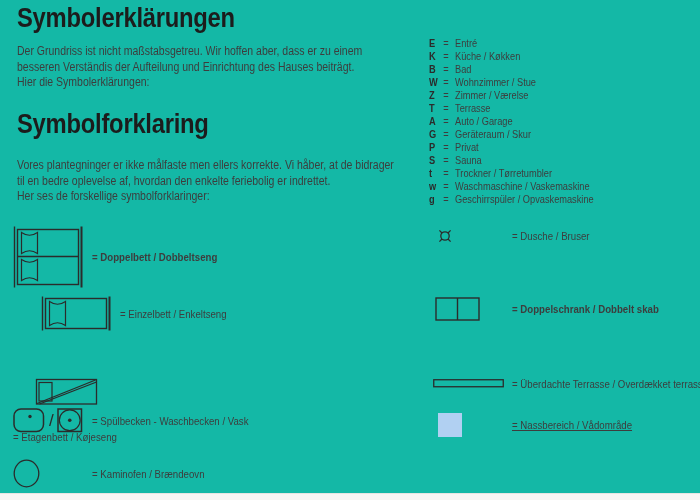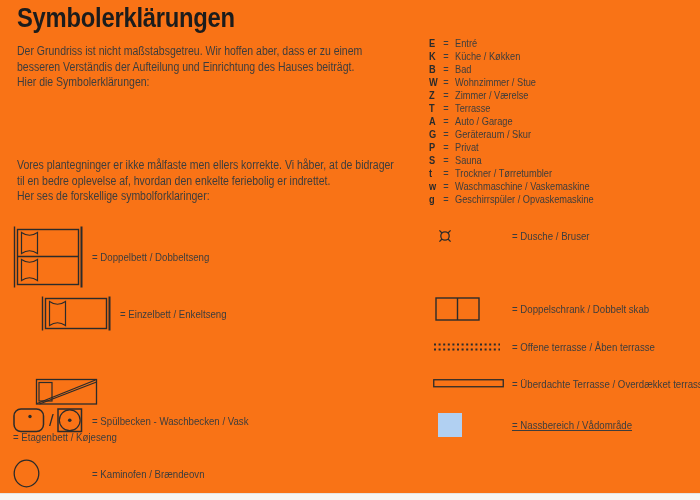--- a/index.html
+++ b/index.html
@@ -1,17 +1,17 @@
 <!DOCTYPE html>
 <html><head>
 <meta charset="utf-8">
 <style>
   html,body{margin:0;padding:0;background:#ffffff;}
   .page{
-    position:relative;width:700px;height:500px;background:#f97316;
+    position:relative;width:700px;height:500px;background:#14b8a6;
     font-family:"Liberation Sans","DejaVu Sans",sans-serif;
     color:#3d3d3d;overflow:hidden;
   }
   .abs{position:absolute;}
   .condensed{display:inline-block;transform:scaleX(0.84);transform-origin:0 50%;white-space:nowrap;}
   .condensed-block{transform:scaleX(0.84);transform-origin:0 0;}
   h1.title{
     margin:0;font-size:28px;line-height:30px;font-weight:bold;color:#1c1c1c;
     letter-spacing:-0.3px;white-space:nowrap;
     transform:scaleX(0.85);transform-origin:0 0;
@@ -42,20 +42,23 @@
 
   <div class="abs" style="left:17px;top:3px;">
     <h1 class="title">Symbolerklärungen</h1>
   </div>
   <div class="abs para condensed-block" style="left:17px;top:44px;">
     <div>Der Grundriss ist nicht maßstabsgetreu. Wir hoffen aber, dass er zu einem</div>
     <div>besseren Verständis der Aufteilung und Einrichtung des Hauses beiträgt.</div>
     <div>Hier die Symbolerklärungen:</div>
   </div>
 
+  <div class="abs" style="left:17px;top:109px;">
+    <h1 class="title">Symbolforklaring</h1>
+  </div>
   <div class="abs para condensed-block" style="left:17px;top:158px;">
     <div>Vores plantegninger er ikke målfaste men ellers korrekte. Vi håber, at de bidrager</div>
     <div>til en bedre oplevelse af, hvordan den enkelte feriebolig er indrettet.</div>
     <div>Her ses de forskellige symbolforklaringer:</div>
   </div>
 
   <div class="abs letters condensed-block" style="left:429px;top:37px;width:330px;">
     <div class="letter-row">
         <span class="lt">E</span>
         <span class="eq">=</span>
@@ -116,21 +119,21 @@
         <span class="eq">=</span>
         <span>Waschmaschine / Vaskemaskine</span>
       </div>
     <div class="letter-row">
         <span class="lt">g</span>
         <span class="eq">=</span>
         <span>Geschirrspüler / Opvaskemaskine</span>
       </div>
   </div>
 
-  <div class="sym-row left" style="top:226px;height:62px;">
+  <div class="sym-row left" style="top:226px;height:62px;font-weight:bold;">
     <div class="icon-box">
       <svg width="71" height="62" viewBox="0 0 71 62" fill="none" stroke="#2b2b2b" stroke-width="1.4">
         <rect x="4.5" y="3.5" width="61" height="55"></rect>
         <line x1="1.5" y1="0.5" x2="1.5" y2="61.5"></line>
         <line x1="68.5" y1="0.5" x2="68.5" y2="61.5" stroke-width="2"></line>
         <line x1="4.5" y1="30.5" x2="65.5" y2="30.5"></line>
         <path d="M8.5,6.5 Q16.5,12 24.5,6.5 L24.5,27.5 Q16.5,22 8.5,27.5 Z" stroke-width="1.2"></path>
         <path d="M8.5,33.5 Q16.5,39 24.5,33.5 L24.5,54.5 Q16.5,49 8.5,54.5 Z" stroke-width="1.2"></path>
       </svg>
     </div>
@@ -193,39 +196,30 @@
         <line x1="12" y1="6" x2="14.6" y2="3.4"></line>
         <line x1="6" y1="6" x2="3.4" y2="3.4"></line>
         <line x1="12" y1="12" x2="14.6" y2="14.6"></line>
         <line x1="6" y1="12" x2="3.4" y2="14.6"></line>
       </svg>
     </div>
     <span class="lbl condensed">= Dusche / Bruser</span>
   </div>
 
 
-  <div class="sym-row right" style="top:297px;height:24px;">
+  <div class="sym-row right" style="top:297px;height:24px;font-weight:bold;">
     <div class="icon-box" style="padding-left:2px;box-sizing:border-box;">
       <svg width="45" height="24" viewBox="0 0 45 24" fill="none" stroke="#2b2b2b" stroke-width="1.4">
         <rect x="1" y="1" width="43" height="22"></rect>
         <line x1="22.5" y1="1" x2="22.5" y2="23"></line>
       </svg>
     </div>
     <span class="lbl condensed">= Doppelschrank / Dobbelt skab</span>
   </div>
 
-  <div class="sym-row right" style="top:342px;height:10px;">
-    <div class="icon-box">
-      <svg width="68" height="10" viewBox="0 0 68 10" fill="none" stroke="#2b2b2b" stroke-width="2.2">
-        <line x1="1" y1="2.5" x2="67" y2="2.5" stroke-dasharray="2 2.6"></line>
-        <line x1="1" y1="7.5" x2="67" y2="7.5" stroke-dasharray="2 2.6"></line>
-      </svg>
-    </div>
-    <span class="lbl condensed">= Offene terrasse / Åben terrasse</span>
-  </div>
 
   <div class="sym-row right" style="top:379px;height:9px;">
     <div class="icon-box">
       <svg width="71" height="9" viewBox="0 0 71 9" fill="none" stroke="#2b2b2b" stroke-width="1.3">
         <rect x="0.75" y="0.75" width="69.5" height="7"></rect>
       </svg>
     </div>
     <span class="lbl condensed">= Überdachte Terrasse / Overdækket terrasse</span>
   </div>
 

